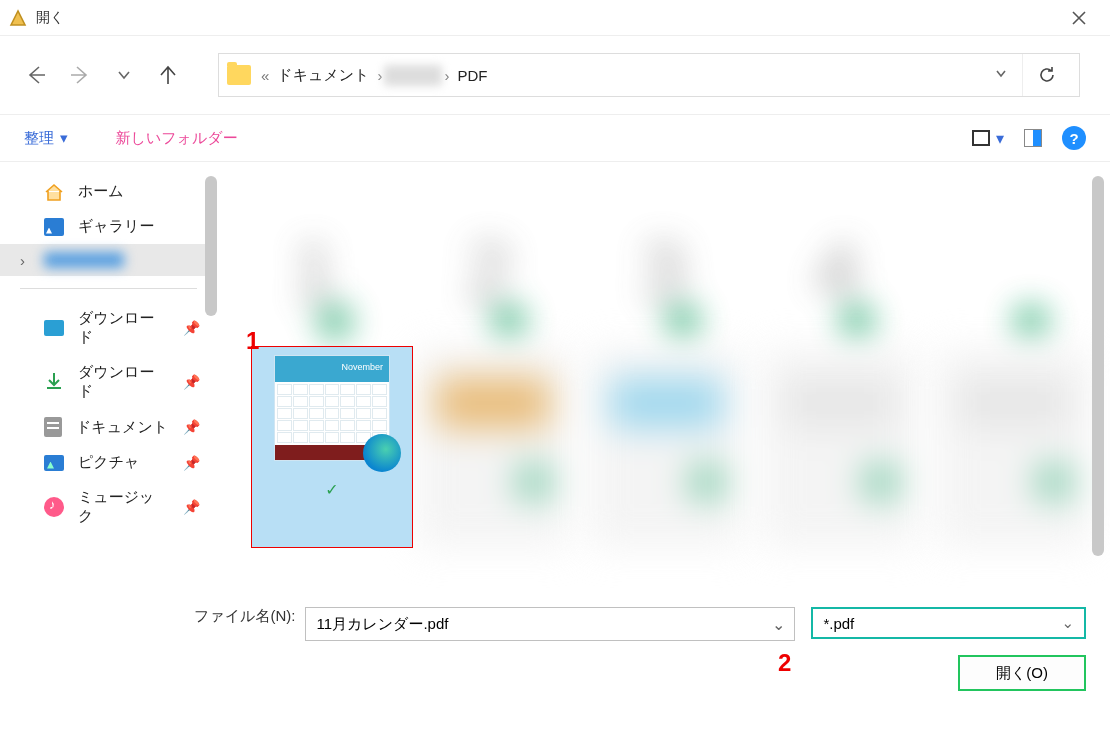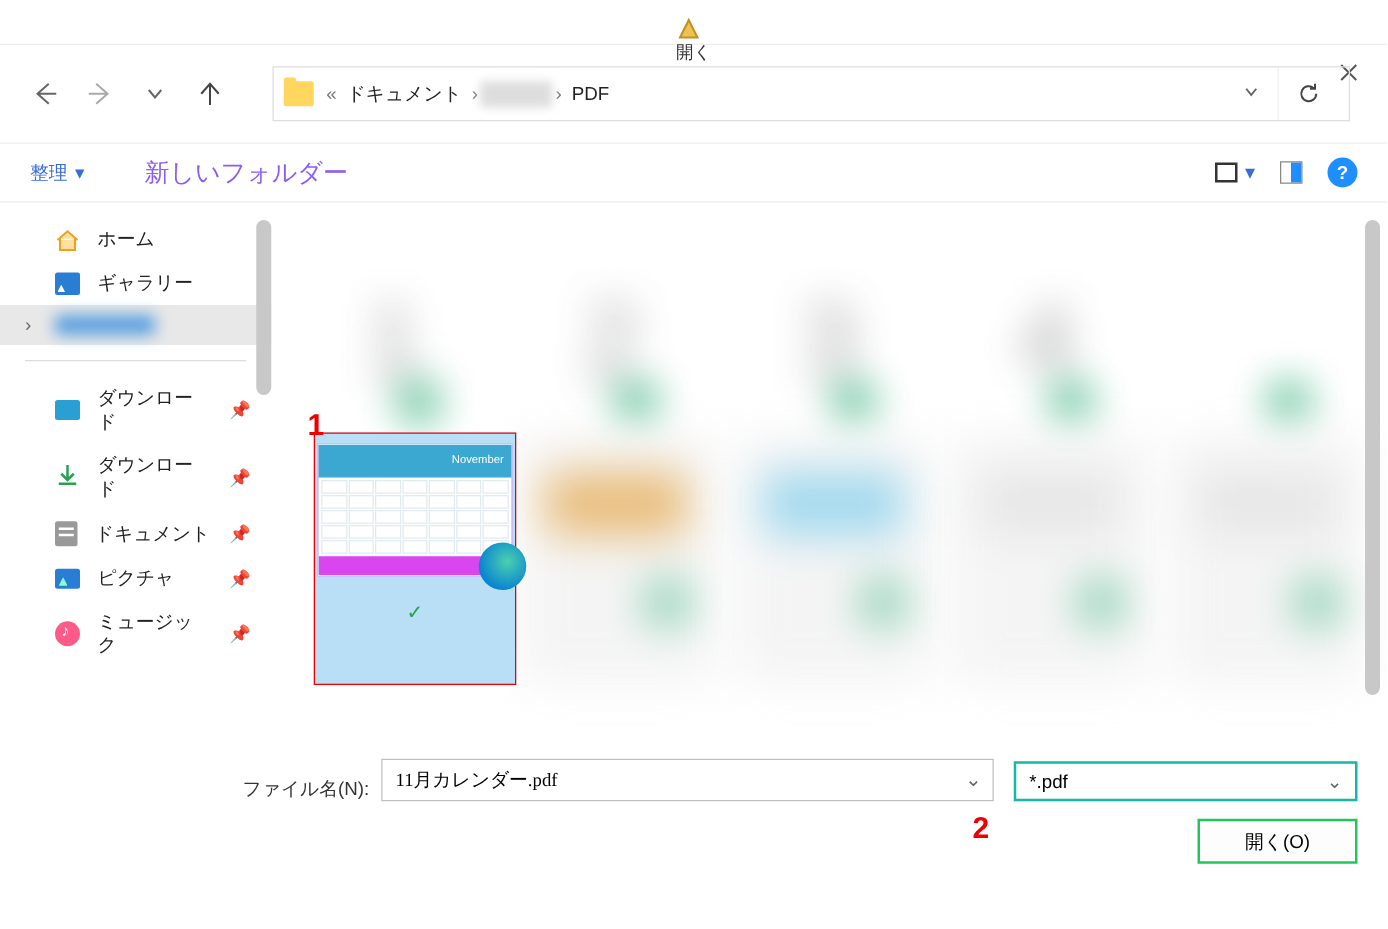--- a/index.html
+++ b/index.html
@@ -1,19 +1,19 @@
 <!DOCTYPE html>
 <html><head>
 <meta charset="utf-8">
 <style>
 * { box-sizing: border-box; margin: 0; padding: 0; font-family: "Yu Gothic UI", "Meiryo", sans-serif; }
 body { width: 1110px; height: 743px; background: #fff; overflow: hidden; position: relative; }
 
 
-.titlebar { height: 36px; display: flex; align-items: center; padding: 13px 8px; border-bottom: 1px solid #eee; flex-direction: column; }
+.titlebar { height: 36px; display: flex; align-items: center; padding: 3px 8px; border-bottom: 1px solid #eee; }
 .titlebar .app-icon { width: 20px; height: 20px; margin-right: 8px; position:relative; }
 .titlebar .title { font-size: 14px; color: #333; }
 .titlebar .close { margin-left: auto; width: 46px; height: 36px; display:flex; align-items:center; justify-content:center; color:#555; }
 .titlebar .close svg { stroke: #555; }
 
 
 .navrow { height: 78px; display:flex; align-items:center; padding: 0 18px; gap: 8px; }
 .navbtn { width: 36px; height:36px; display:flex; align-items:center; justify-content:center; color:#888; }
 .navbtn svg { stroke: currentColor; }
 .nav-back { color:#666; }
@@ -30,21 +30,21 @@
 .addr-chevron { margin-left:auto; padding:0 14px; color:#666; }
 .addr-refresh { padding:0 14px; color:#444; border-left:1px solid #eee; height:100%; display:flex; align-items:center; }
 
 .searchbox { width:300px; height:44px; border:1px solid #ddd; display:flex; align-items:center; padding:0 12px; color:#888; }
 .searchbox .placeholder { flex:1; font-size:15px; }
 .search-icon { color:#444; }
 
 
 .toolbar { height:48px; border-top:1px solid #eee; border-bottom:1px solid #eee; display:flex; align-items:center; padding:0 24px; }
 .tool-organize { font-size:15px; color:#3a6cd8; display:flex; align-items:flex-start; gap:6px; }
-.tool-newfolder { font-size:20px; color:#8b5cf6; margin-left:48px; }
+.tool-newfolder { font-size:15px; color:#ec4899; margin-left:48px; }
 .tool-right { margin-left:auto; display:flex; align-items:center; gap:20px; }
 .view-icon { width:18px; height:16px; border:2px solid #333; display:inline-block; }
 .view-drop { color:#3a6cd8; }
 .preview-icon { width:18px; height:18px; background:linear-gradient(90deg,#fff 50%,#1f8fff 50%); border:1px solid #888; }
 .help-icon { width:24px; height:24px; border-radius:50%; background:#1f8fff; color:#fff; display:flex; align-items:center; justify-content:center; font-weight:bold; font-size:15px; }
 
 
 .main { display:flex; height: 435px; }
 .sidebar { width:217px; padding:12px 0; position:relative; }
 .sidebar-scroll { position:absolute; right:0; top:14px; width:12px; height:140px; background:#c8c8c8; border-radius:6px; }
@@ -73,37 +73,37 @@
 .blurred-tile { width:156px; height:164px; filter: blur(16px); opacity:0.8; display:flex; flex-direction:column; align-items:center; justify-content:flex-end; gap:8px; }
 .blurred-tile .num { font-size:80px; color:#888; font-weight:300; margin-bottom:10px;}
 .blurred-tile .badge { width:32px; height:32px; border-radius:50%; background:#0ca060; margin-left:40px; margin-top:-30px; }
 .blurred-row2 { display:flex; gap:20px; margin-top:10px; }
 .blurred-tile2 { width:156px; height:200px; filter: blur(18px); opacity:0.7; background:#f0f0f0; border-radius:8px; position:relative; }
 .blurred-tile2 .inner { position:absolute; top:30px; left:20px; right:20px; height:50px; border-radius:6px; }
 .blurred-tile2 .badge { position:absolute; bottom:50px; right:20px; width:32px; height:32px; border-radius:50%; background:#0ca060; }
 
 
 .selected-file { position:absolute; top:184px; left:34px; width:162px; height:202px; border:1px solid #e00; background:#b8dff5; display:flex; flex-direction:column; align-items:center; padding:8px; z-index:5; }
-.selected-file .thumb { width:156px; height:106px; background:#d946ef; border:1px solid #d0e5f2; position:relative; }
+.selected-file .thumb { width:116px; height:106px; background:#7f1d1d; border:1px solid #d0e5f2; position:relative; }
 .thumb-header { height:26px; background:#3aa8d0; color:#fff; font-size:9px; text-align:right; padding:6px 6px 0 0; }
 .thumb-grid { display:grid; grid-template-columns:repeat(7,1fr); gap:1px; padding:2px; background:#fff; }
 .thumb-cell { height:11px; border:1px solid #e0eaef; }
 .edge-badge { position:absolute; bottom:-12px; right:-12px; width:38px; height:38px; border-radius:50%; background:radial-gradient(circle at 60% 40%,#4ad0b0,#0a85d0 70%); }
 .selected-file .fname { margin-top:18px; font-size:14px; text-align:center; color:#222; display:flex; align-items:flex-start; gap:4px; }
 .check-icon { color:#2aa050; font-size:16px; margin-top:1px; }
 
 .annotation { position:absolute; font-size:24px; font-weight:bold; color:#e00; z-index:10; }
 .ann1 { top:327px; left:246px; }
 .ann2 { top:649px; left:778px; }
 
 
 .bottom { padding:10px 24px; }
-.filename-row { display:flex; align-items:flex-end; gap:10px; }
+.filename-row { display:flex; align-items:flex-start; gap:10px; }
 .filename-label { font-size:15px; color:#333; margin-left:170px; }
-.filename-input { width:490px; height:34px; border:1px solid #c0c0c0; padding:0 10px; font-size:15px;font-family:Liberation Serif, serif; }
+.filename-input { width:490px; height:34px; border:1px solid #c0c0c0; padding:0 10px; font-size:15px; }
 .filetype-select { flex:1; height:32px; border:2px solid #14b8a6; padding:0 10px; font-size:15px; display:flex; align-items:center; margin-left:6px; }
 .filetype-select .chev { margin-left:auto; color:#666; }
 .filename-input-wrap { position:relative; display:flex; align-items:center; }
 .filename-input-wrap .chev { position:absolute; right:10px; color:#666; pointer-events:none; }
 
 .buttons-row { display:flex; justify-content:flex-end; gap:14px; margin-top:14px; padding-right:0px; }
 .btn { width:128px; height:36px; border:1px solid #b0b0b0; background:#fdfdfd; font-size:15px; display:flex; align-items:center; justify-content:center; }
 .btn-open { border:2px solid #22c55e; }
 
 svg { fill:none; stroke-width:1.6; }

